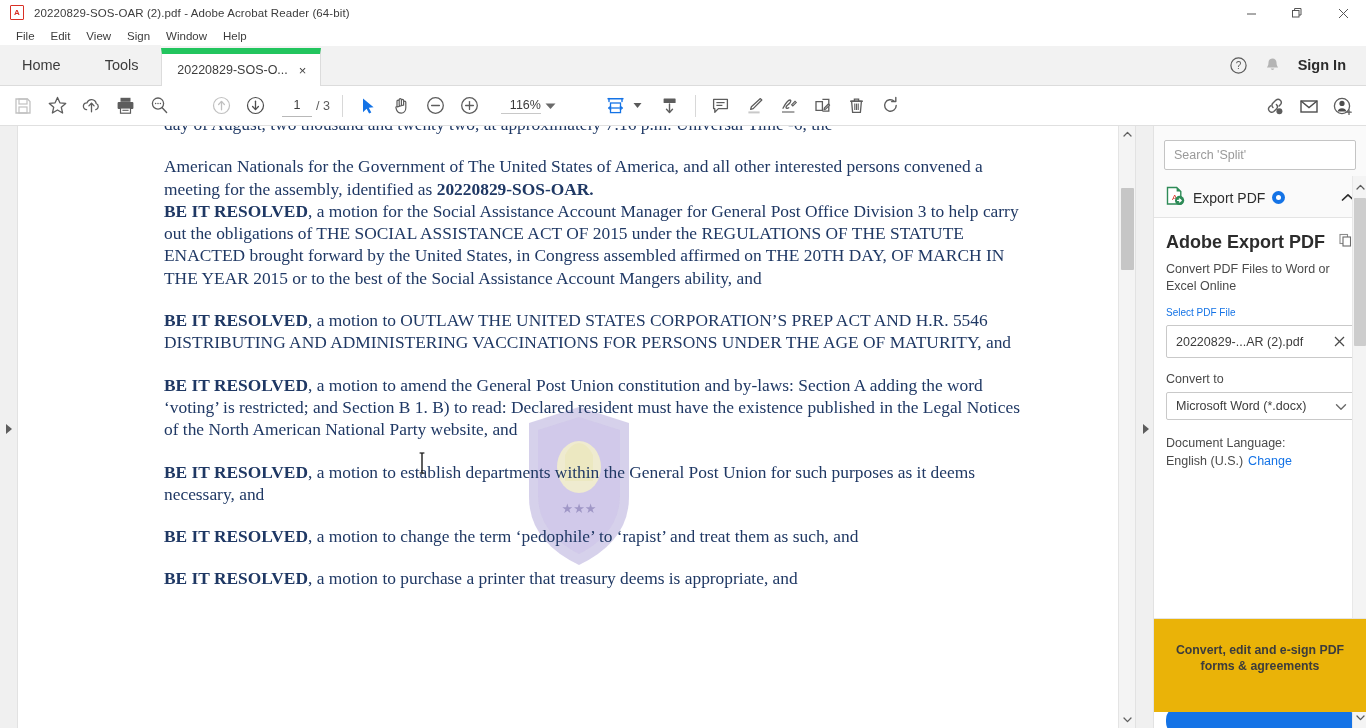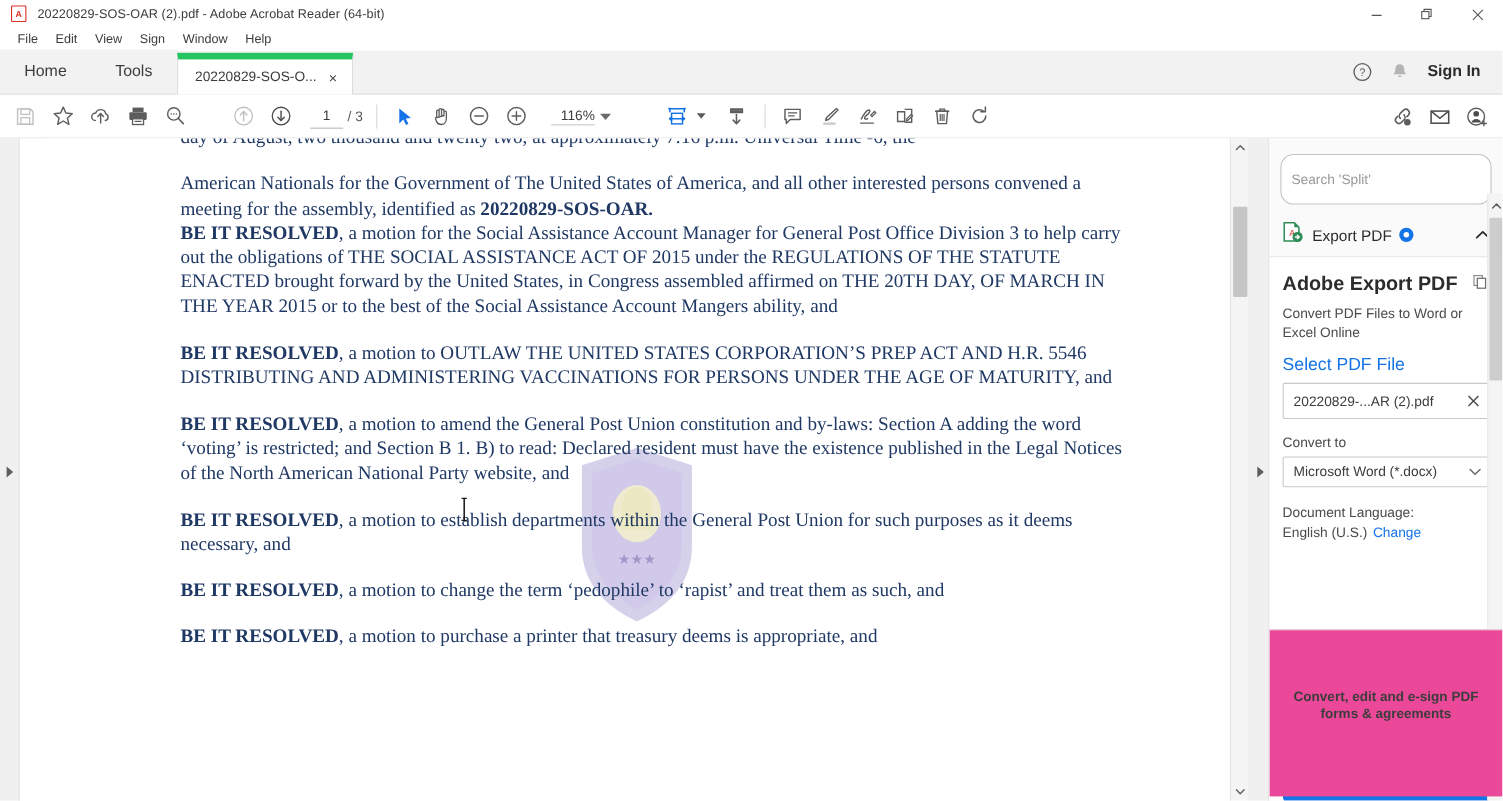--- a/index.html
+++ b/index.html
@@ -159,41 +159,41 @@
   }
   .panelrail .rail-arrow { top: 296px; left: 5px; }
 
   
   .rightpanel {
     width: 212px; flex: 0 0 212px; background: #fafafa; position: relative;
     display: flex; flex-direction: column; overflow: hidden;
   }
   .rp-searchwrap { padding: 14px 10px 8px 10px; background: #fafafa; flex: 0 0 auto; }
   .rp-search {
-    width: 100%; height: 46px; border: 1px solid #c4c4c4; background: #ffffff;
-    font-size: 12.5px; color: #3c3c3c; padding: 0 9px; border-radius: 12px;
+    width: 100%; height: 30px; border: 1px solid #c4c4c4; background: #ffffff;
+    font-size: 12.5px; color: #3c3c3c; padding: 0 9px; border-radius: 2px;
     font-family: "Liberation Sans", sans-serif; outline: none;
   }
   .rp-search::placeholder { color: #9a9a9a; }
   .rp-toolhdr {
     height: 40px; display: flex; align-items: center; padding: 0 8px 0 10px;
     background: #fafafa; border-bottom: 1px solid #e4e4e4; flex: 0 0 auto; gap: 7px;
   }
   .rp-toolhdr-label { font-size: 14px; color: #2c2c2c; white-space: nowrap; }
   .badge-blue {
     width: 13px; height: 13px; border-radius: 50%; background: #1473e6;
     display: flex; align-items: center; justify-content: center; flex: 0 0 auto;
   }
   .badge-blue::after { content: ""; width: 5px; height: 5px; border-radius: 50%; background: #fff; }
   .rp-chevron { margin-left: auto; width: 20px; height: 20px; display: flex; align-items: center; justify-content: center; }
   .rp-content { flex: 1 1 auto; padding: 14px 12px 0 12px; background: #ffffff; position: relative; overflow: hidden; }
   .rp-h1 { font-size: 18px; font-weight: bold; color: #2c2c2c; margin-bottom: 8px; display: flex; align-items: flex-start; }
   .rp-h1 span.t { flex: 1 1 auto; }
   .rp-desc { font-size: 12.5px; color: #4a4a4a; line-height: 17px; margin-bottom: 12px; }
-  .rp-link { font-size: 16px; color: #1473e6; margin-bottom: 7px; }
+  .rp-link { font-size: 10px; color: #1473e6; margin-bottom: 7px; }
   .rp-field {
     height: 33px; border: 1px solid #c9c9c9; background: #ffffff; border-radius: 2px;
     display: flex; align-items: center; padding: 0 6px 0 9px; margin-bottom: 14px;
   }
   .rp-field-text {
     font-size: 12.5px; color: #3c3c3c; flex: 1 1 auto; white-space: nowrap;
     overflow: hidden; text-overflow: ellipsis;
   }
   .rp-field-x { width: 16px; height: 16px; display: flex; align-items: center; justify-content: center; flex: 0 0 auto; }
   .rp-label { font-size: 12.5px; color: #4a4a4a; margin-bottom: 6px; }
@@ -213,22 +213,22 @@
   .rp-scroll {
     position: absolute; right: 0; top: 50px; bottom: 0; width: 14px;
     background: #f4f4f4; border-left: 1px solid #e8e8e8; z-index: 6;
   }
   .rp-sb-arrow { position: absolute; left: 0; width: 14px; height: 14px; display: flex; align-items: center; justify-content: center; }
   .rp-sb-arrow.up { top: 4px; } .rp-sb-arrow.dn { bottom: 4px; }
   .rp-sb-thumb { position: absolute; left: 1px; width: 12px; top: 22px; height: 148px; background: #cdcdcd; border-radius: 1px; }
 
   
   .promo {
-    position: absolute; left: 0; right: 0; bottom: 4px; height: 152px;
-    background: #ec4899; border-top: 1px solid #e4e4e4;
+    position: absolute; left: 0; right: 0; bottom: 16px; height: 94px;
+    background: #eab308; border-top: 1px solid #e4e4e4;
     display: flex; flex-direction: column; align-items: center; justify-content: center;
     padding: 0 14px; z-index: 8;
   }
   .promo-text {
     font-size: 12.3px; font-weight: bold; color: #3c3c3c; text-align: center;
     line-height: 16px; margin-bottom: 16px;
   }
   .promo-btn {
     background: #1473e6; color: #ffffff; font-size: 12.5px; border-radius: 18px;
     padding: 9px 26px; white-space: nowrap;

